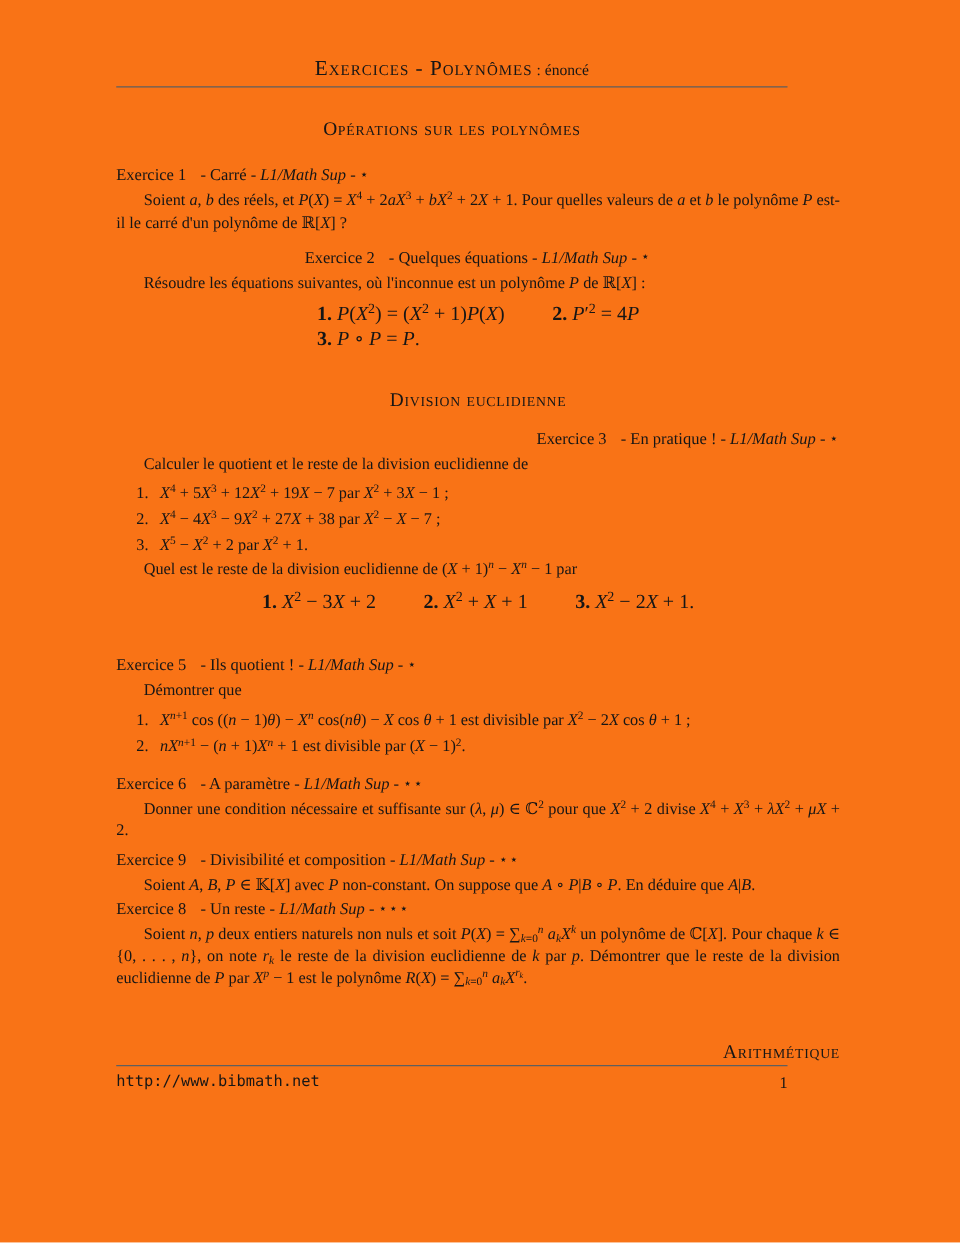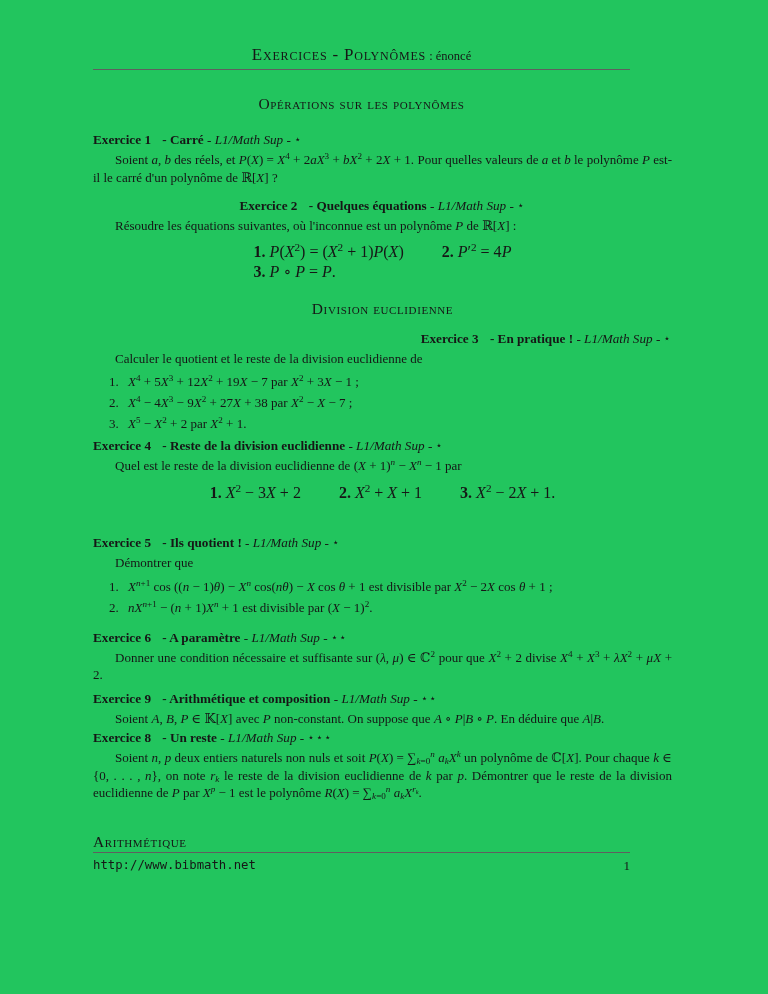--- a/index.html
+++ b/index.html
@@ -1,51 +1,51 @@
 <!DOCTYPE html>
 <html><head>
 <meta charset="utf-8">
 <style>
   html,body{margin:0;padding:0;background:#ffffff;}
   .page{
-    position:relative;width:768px;height:994px;background:#22c55e;
+    position:relative;width:768px;height:994px;background:#f97316;
     font-family:"Liberation Serif","DejaVu Serif","DejaVu Sans",serif;
     color:#161616;overflow:hidden;
   }
   .doc-header{position:absolute;top:45px;left:93px;width:537px;text-align:center;white-space:nowrap;}
   .doc-title{font-variant:small-caps;font-size:17px;letter-spacing:0.8px;}
   .doc-subtitle{font-size:12.5px;}
   .head-rule{position:absolute;top:69px;left:93px;width:537px;border-top:1.5px solid #5f5f5f;}
   .content{position:absolute;top:86px;left:93px;width:579px;}
   .section-title{
     text-align:center;font-variant:small-caps;font-size:15.5px;
     letter-spacing:0.6px;line-height:20px;height:20px;
   }
   .section-title.narrow{width:537px;}
   .ex-head{font-size:13.2px;margin-top:14px;margin-bottom:3px;}
-  .ex-num,.ex-title{font-weight:bold;}
+  .ex-num,.ex-title{font-weight:normal;}
   .ex-num{margin-right:8px;}
   .ex-level{font-style:italic;}
   .ex-stars{font-size:11px;letter-spacing:1.5px;position:relative;top:-1px;}
   .para{font-size:13px;line-height:17.5px;text-align:justify;text-indent:22px;}
   .math{font-style:normal;}
   .math i{font-style:italic;}
   sup,sub{font-size:0.7em;line-height:0;}
   sup{vertical-align:0.5em;}
   sub{vertical-align:-0.25em;}
   .plist{margin-top:4px;}
   .pitem{position:relative;padding-left:35px;font-size:13px;line-height:21px;}
   .plbl{position:absolute;left:16px;}
   .cluster-wrap{text-align:center;}
   .cluster{display:inline-block;text-align:left;}
   .crow{font-size:16px;line-height:20.5px;}
   .citem + .citem{margin-left:38px;}
   .clbl{font-weight:bold;}
   .bottom-section{
-    position:absolute;top:833px;left:93px;width:579px;text-align:left;
+    position:absolute;top:833px;left:93px;width:579px;text-align:right;
     font-variant:small-caps;font-size:15.5px;letter-spacing:0.6px;
   }
   .footer-rule{position:absolute;top:852px;left:93px;width:537px;border-top:1.4px solid #5f5f5f;}
   .footer{position:absolute;top:858px;left:93px;width:537px;display:flex;justify-content:space-between;align-items:flex-start;}
   .footer-url{font-family:"DejaVu Sans Mono","Liberation Mono",monospace;font-size:12.3px;}
   .footer-page{font-size:13px;}
 </style>
 </head>
 <body>
 
@@ -55,40 +55,39 @@
   </div>
   <div class="head-rule"></div>
 
   <div class="content">
       <div class="section-title narrow" style="margin-top: 8px;">Opérations sur les polynômes</div>
       <div class="ex-head" style="margin-top: 18px;"><span class="ex-num">Exercice 1</span><span class="ex-title"> - Carré</span><span class="ex-sep"> - </span><span class="ex-level">L1/Math Sup</span><span class="ex-sep"> - </span><span class="ex-stars">⋆</span></div>
       <div class="para">Soient <span class="math"><i>a</i>, <i>b</i></span> des réels, et <span class="math"><i>P</i>(<i>X</i>) = <i>X</i><sup>4</sup> + 2<i>aX</i><sup>3</sup> + <i>bX</i><sup>2</sup> + 2<i>X</i> + 1</span>. Pour quelles valeurs de <span class="math"><i>a</i></span> et <span class="math"><i>b</i></span> le polynôme <span class="math"><i>P</i></span> est-il le carré d'un polynôme de <span class="math">ℝ[<i>X</i>]</span> ?</div>
       <div class="ex-head" style="margin-top: 12px; text-align: center;"><span class="ex-num">Exercice 2</span><span class="ex-title"> - Quelques équations</span><span class="ex-sep"> - </span><span class="ex-level">L1/Math Sup</span><span class="ex-sep"> - </span><span class="ex-stars">⋆</span></div>
       <div class="para">Résoudre les équations suivantes, où l'inconnue est un polynôme <span class="math"><i>P</i></span> de <span class="math">ℝ[<i>X</i>]</span> :</div>
       <div class="cluster-wrap" style="margin-top: 7px;"><div class="cluster"><div class="crow"><span class="citem"><span class="clbl">1.</span> <span class="math"><i>P</i>(<i>X</i><sup>2</sup>) = (<i>X</i><sup>2</sup> + 1)<i>P</i>(<i>X</i>)</span></span><span class="citem"><span class="clbl">2.</span> <span class="math"><i>P</i>′<sup>2</sup> = 4<i>P</i></span></span></div><div class="crow"><span class="citem"><span class="clbl">3.</span> <span class="math"><i>P</i> ∘ <i>P</i> = <i>P</i></span>.</span></div></div></div>
-      <div class="section-title" style="margin-top: 16px;">Division euclidienne</div>
+      <div class="section-title" style="margin-top: 28px;">Division euclidienne</div>
       <div class="ex-head" style="margin-top: 12px; text-align: right;"><span class="ex-num">Exercice 3</span><span class="ex-title"> - En pratique !</span><span class="ex-sep"> - </span><span class="ex-level">L1/Math Sup</span><span class="ex-sep"> - </span><span class="ex-stars">⋆</span></div>
       <div class="para">Calculer le quotient et le reste de la division euclidienne de</div>
       <div class="plist" style="margin-top: 4px;">
         <div class="pitem"><span class="plbl">1.</span><span class="math"><i>X</i><sup>4</sup> + 5<i>X</i><sup>3</sup> + 12<i>X</i><sup>2</sup> + 19<i>X</i> − 7</span> par <span class="math"><i>X</i><sup>2</sup> + 3<i>X</i> − 1</span> ;</div>
         <div class="pitem"><span class="plbl">2.</span><span class="math"><i>X</i><sup>4</sup> − 4<i>X</i><sup>3</sup> − 9<i>X</i><sup>2</sup> + 27<i>X</i> + 38</span> par <span class="math"><i>X</i><sup>2</sup> − <i>X</i> − 7</span> ;</div>
         <div class="pitem"><span class="plbl">3.</span><span class="math"><i>X</i><sup>5</sup> − <i>X</i><sup>2</sup> + 2</span> par <span class="math"><i>X</i><sup>2</sup> + 1</span>.</div>
       </div>
-      <div class="ex-head" style="margin-top: 4px;"><span class="ex-num">Exercice 4</span><span class="ex-title"> - Reste de la division euclidienne</span><span class="ex-sep"> - </span><span class="ex-level">L1/Math Sup</span><span class="ex-sep"> - </span><span class="ex-stars">⋆</span></div>
       <div class="para">Quel est le reste de la division euclidienne de <span class="math">(<i>X</i> + 1)<sup><i>n</i></sup> − <i>X</i><sup><i>n</i></sup> − 1</span> par</div>
       <div class="cluster-wrap" style="margin-top: 8px;"><div class="cluster"><div class="crow"><span class="citem"><span class="clbl">1.</span> <span class="math"><i>X</i><sup>2</sup> − 3<i>X</i> + 2</span></span><span class="citem"><span class="clbl">2.</span> <span class="math"><i>X</i><sup>2</sup> + <i>X</i> + 1</span></span><span class="citem"><span class="clbl">3.</span> <span class="math"><i>X</i><sup>2</sup> − 2<i>X</i> + 1</span>.</span></div></div></div>
       <div class="ex-head" style="margin-top: 32px;"><span class="ex-num">Exercice 5</span><span class="ex-title"> - Ils quotient !</span><span class="ex-sep"> - </span><span class="ex-level">L1/Math Sup</span><span class="ex-sep"> - </span><span class="ex-stars">⋆</span></div>
       <div class="para">Démontrer que</div>
       <div class="plist" style="margin-top: 4px;">
         <div class="pitem"><span class="plbl">1.</span><span class="math"><i>X</i><sup><i>n</i>+1</sup> cos ((<i>n</i> − 1)<i>θ</i>) − <i>X</i><sup><i>n</i></sup> cos(<i>nθ</i>) − <i>X</i> cos <i>θ</i> + 1</span> est divisible par <span class="math"><i>X</i><sup>2</sup> − 2<i>X</i> cos <i>θ</i> + 1</span> ;</div>
         <div class="pitem"><span class="plbl">2.</span><span class="math"><i>nX</i><sup><i>n</i>+1</sup> − (<i>n</i> + 1)<i>X</i><sup><i>n</i></sup> + 1</span> est divisible par <span class="math">(<i>X</i> − 1)<sup>2</sup></span>.</div>
       </div>
       <div class="ex-head" style="margin-top: 12px;"><span class="ex-num">Exercice 6</span><span class="ex-title"> - A paramètre</span><span class="ex-sep"> - </span><span class="ex-level">L1/Math Sup</span><span class="ex-sep"> - </span><span class="ex-stars">⋆⋆</span></div>
       <div class="para">Donner une condition nécessaire et suffisante sur <span class="math">(<i>λ</i>, <i>μ</i>) ∈ ℂ<sup>2</sup></span> pour que <span class="math"><i>X</i><sup>2</sup> + 2</span> divise <span class="math"><i>X</i><sup>4</sup> + <i>X</i><sup>3</sup> + <i>λX</i><sup>2</sup> + <i>μX</i> + 2</span>.</div>
-      <div class="ex-head" style="margin-top: 7px;"><span class="ex-num">Exercice 9</span><span class="ex-title"> - Arithmétique et composition</span><span class="ex-sep"> - </span><span class="ex-level">L1/Math Sup</span><span class="ex-sep"> - </span><span class="ex-stars">⋆⋆</span></div>
+      <div class="ex-head" style="margin-top: 7px;"><span class="ex-num">Exercice 9</span><span class="ex-title"> - Divisibilité et composition</span><span class="ex-sep"> - </span><span class="ex-level">L1/Math Sup</span><span class="ex-sep"> - </span><span class="ex-stars">⋆⋆</span></div>
       <div class="para">Soient <span class="math"><i>A</i>, <i>B</i>, <i>P</i> ∈ 𝕂[<i>X</i>]</span> avec <span class="math"><i>P</i></span> non-constant. On suppose que <span class="math"><i>A</i> ∘ <i>P</i>|<i>B</i> ∘ <i>P</i></span>. En déduire que <span class="math"><i>A</i>|<i>B</i></span>.</div>
       <div class="ex-head" style="margin-top: 3px;"><span class="ex-num">Exercice 8</span><span class="ex-title"> - Un reste</span><span class="ex-sep"> - </span><span class="ex-level">L1/Math Sup</span><span class="ex-sep"> - </span><span class="ex-stars">⋆⋆⋆</span></div>
       <div class="para">Soient <span class="math"><i>n</i>, <i>p</i></span> deux entiers naturels non nuls et soit <span class="math"><i>P</i>(<i>X</i>) = ∑<sub><i>k</i>=0</sub><sup><i>n</i></sup> <i>a</i><sub><i>k</i></sub><i>X</i><sup><i>k</i></sup></span> un polynôme de <span class="math">ℂ[<i>X</i>]</span>. Pour chaque <span class="math"><i>k</i> ∈ {0, . . . , <i>n</i>}</span>, on note <span class="math"><i>r</i><sub><i>k</i></sub></span> le reste de la division euclidienne de <span class="math"><i>k</i></span> par <span class="math"><i>p</i></span>. Démontrer que le reste de la division euclidienne de <span class="math"><i>P</i></span> par <span class="math"><i>X</i><sup><i>p</i></sup> − 1</span> est le polynôme <span class="math"><i>R</i>(<i>X</i>) = ∑<sub><i>k</i>=0</sub><sup><i>n</i></sup> <i>a</i><sub><i>k</i></sub><i>X</i><sup><i>r</i><sub><i>k</i></sub></sup></span>.</div>
     </div>
 
   <div class="bottom-section section-like">Arithmétique</div>
 
   <div class="footer-rule"></div>
   <div class="footer">
     <span class="footer-url">http://www.bibmath.net</span>

